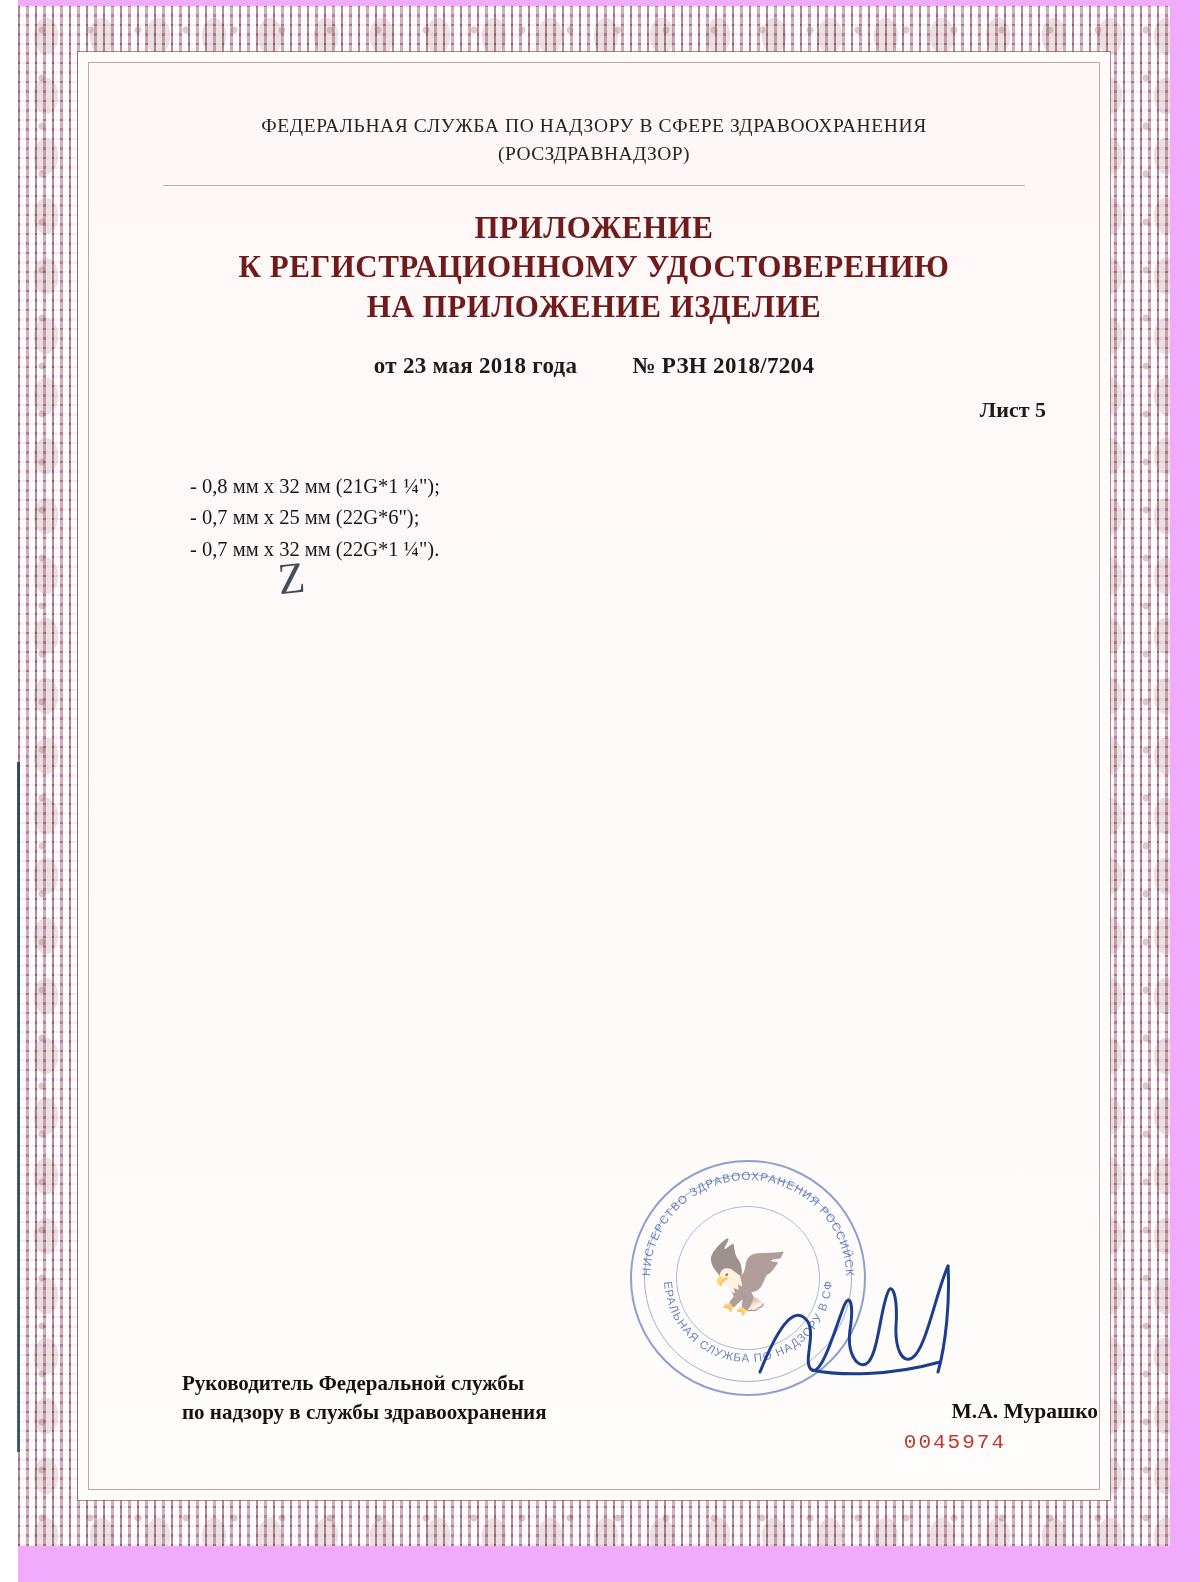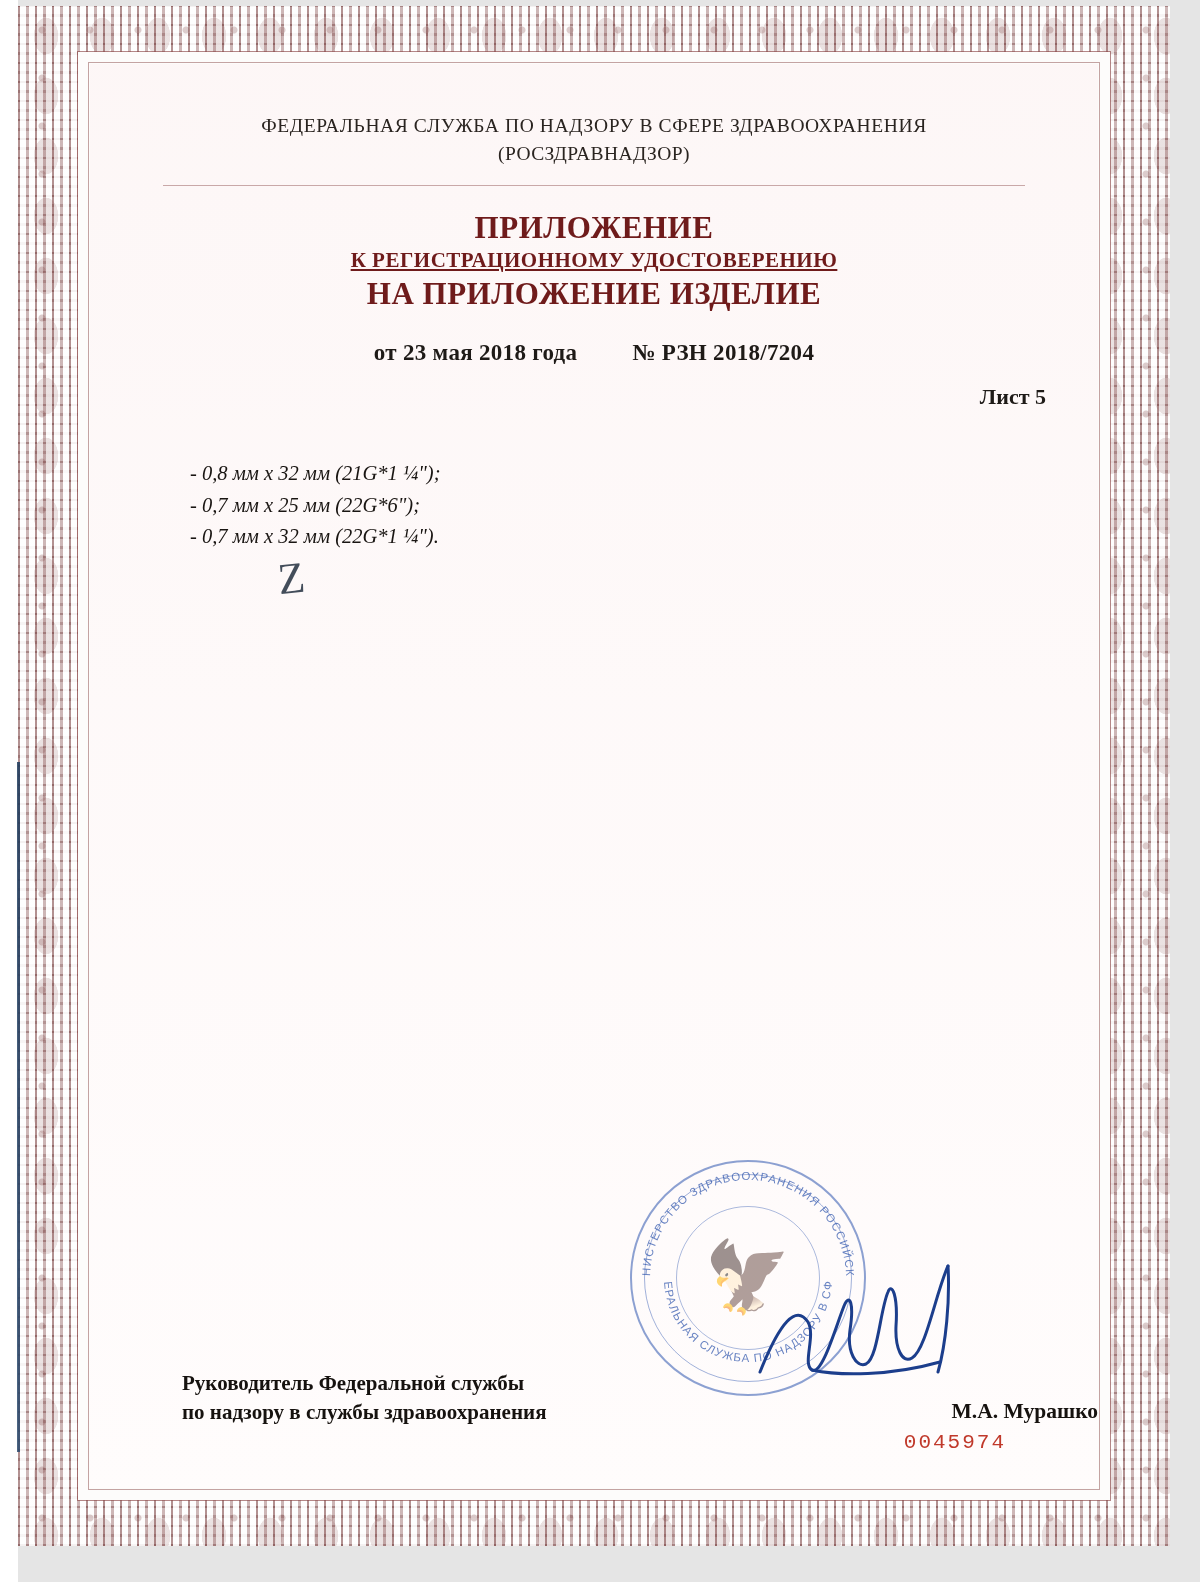--- a/index.html
+++ b/index.html
@@ -8,21 +8,21 @@
     background: #ffffff;
   }
   body {
     font-family: "Liberation Serif", serif;
   }
   .page {
     position: relative;
     width: 1200px;
     height: 1582px;
     overflow: hidden;
-    background: #e5e5e5;
+    background: #f0abfc;
   }
 
   
   .border-frame {
     position: absolute;
     left: 18px;
     top: 6px;
     width: 1152px;
     height: 1540px;
     background:
@@ -125,21 +125,21 @@
     margin-top: 22px;
     text-align: center;
     color: #6f1b1b;
     font-family: "Liberation Serif", serif;
     font-weight: bold;
     font-size: 33px;
     letter-spacing: 0.5px;
     line-height: 1.28;
   }
   .title .t1 { font-size: 31px; }
-  .title .t2 { font-size: 21px; text-decoration: underline; }
+  .title .t2 { font-size: 31px; }
   .title .t3 { font-size: 31px; }
 
   .doc-line {
     margin-top: 26px;
     display: flex;
     justify-content: center;
     align-items: baseline;
     gap: 55px;
     font-weight: bold;
     font-size: 23px;
@@ -157,21 +157,20 @@
     color: #1e1a17;
     padding-left: 20px;
   }
 
   .items {
     margin-top: 48px;
     padding-left: 100px;
     font-size: 20.5px;
     color: #191512;
     line-height: 1.55;
-    font-style: italic;
   }
   .items div { white-space: nowrap; }
 
   .handmark {
     position: absolute;
     left: 188px;
     top: 488px;
     width: 46px;
     height: 52px;
     color: #23303f;

